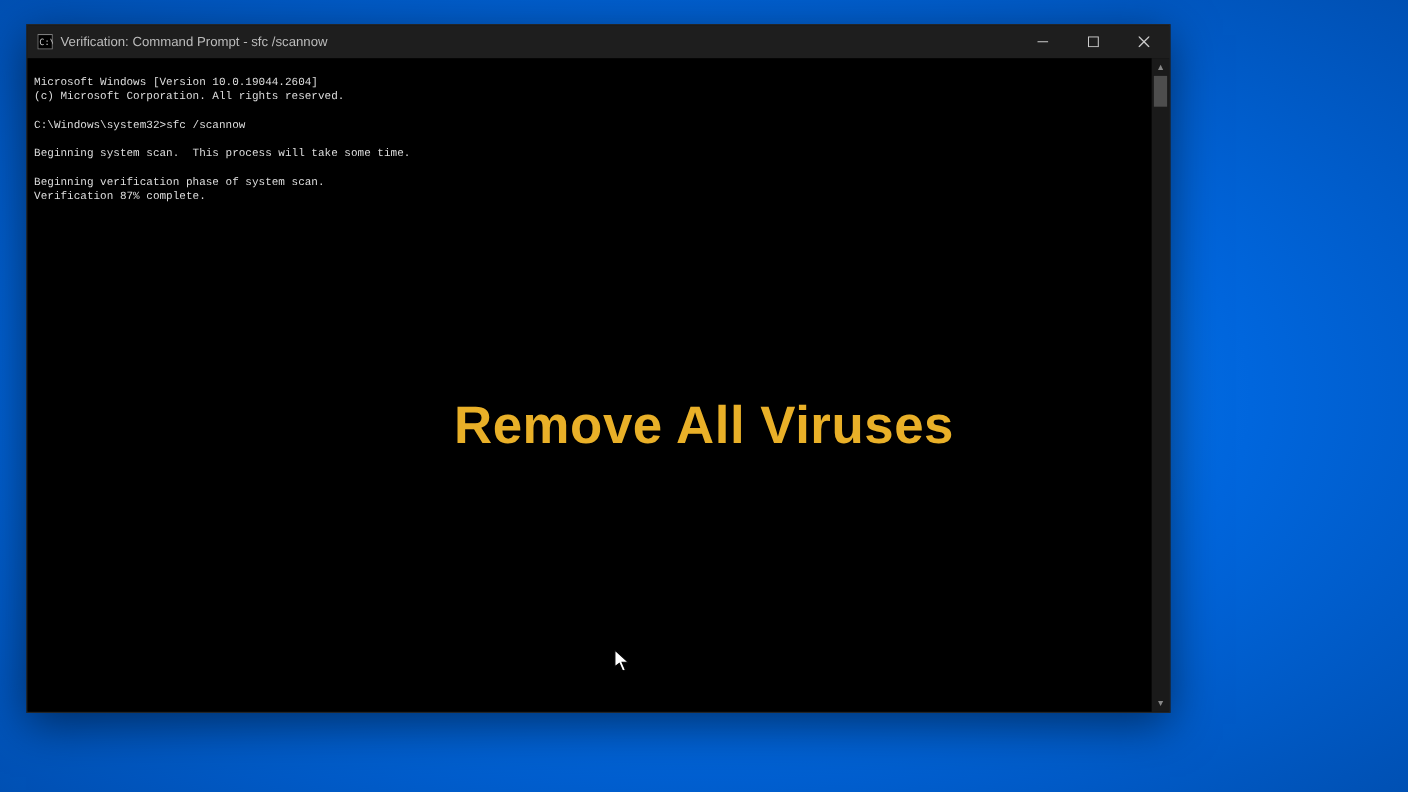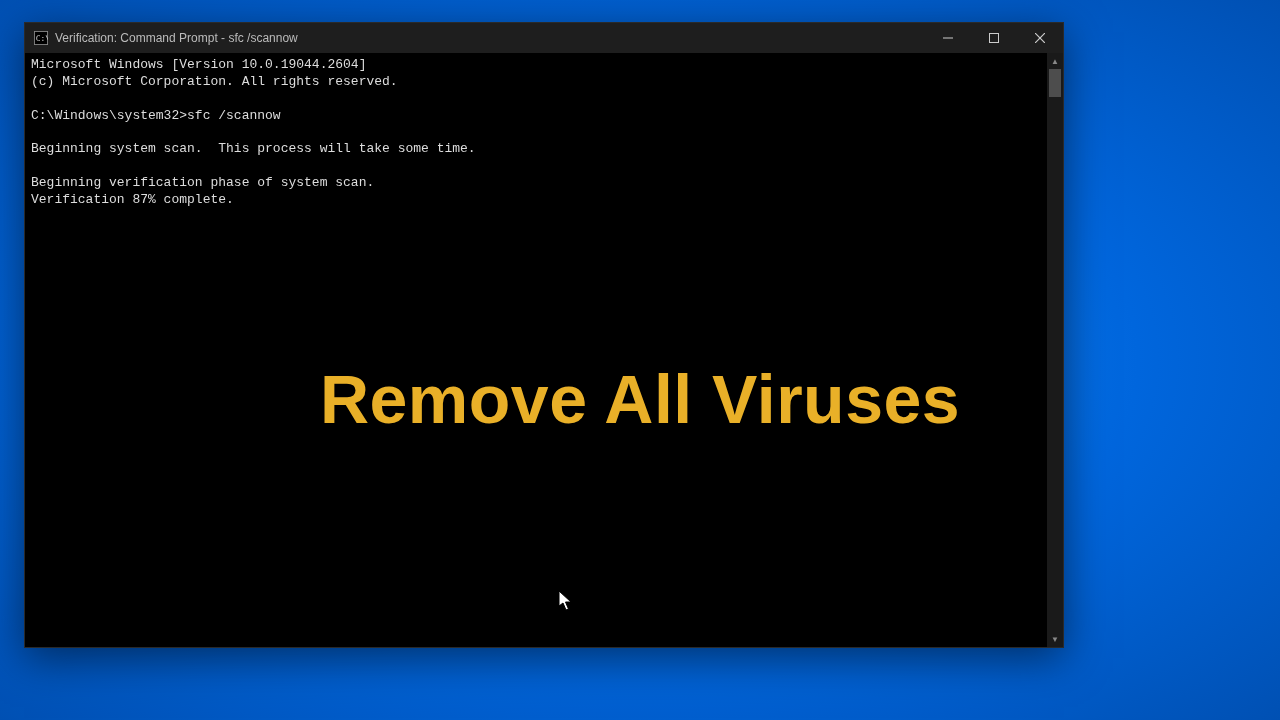--- a/index.html
+++ b/index.html
@@ -54,23 +54,23 @@
   .terminal-wrap {
     position: relative;
     flex: 1 1 auto;
     display: flex;
   }
   .terminal {
     flex: 1 1 auto;
     background: #000000;
     color: #dddddd;
     font-family: Consolas, "Courier New", monospace;
-    font-size: 13px;
+    font-size: 10px;
     line-height: 1.3;
-    padding: 4px 6px;
+    padding: 16px 6px;
     white-space: pre;
     overflow: hidden;
   }
   .terminal .prompt { display: inline; }
   .scrollbar {
     width: 16px;
     background: #1a1a1a;
     position: relative;
   }
   .scroll-up, .scroll-down {
@@ -89,21 +89,21 @@
     background: #4d4d4d;
   }
   .overlay-text {
     position: absolute;
     left: 50%;
     top: 360px;
     transform: translateX(-50%);
     color: #e9b028;
     font-family: "Segoe UI", Arial, sans-serif;
     font-weight: 700;
-    font-size: 68px;
+    font-size: 48px;
     letter-spacing: 0.5px;
     white-space: nowrap;
     text-shadow: 0 1px 2px rgba(0,0,0,0.3);
   }
   .cursor-pointer {
     position: absolute;
     left: 558px;
     top: 590px;
     width: 16px; height: 22px;
     pointer-events: none;

